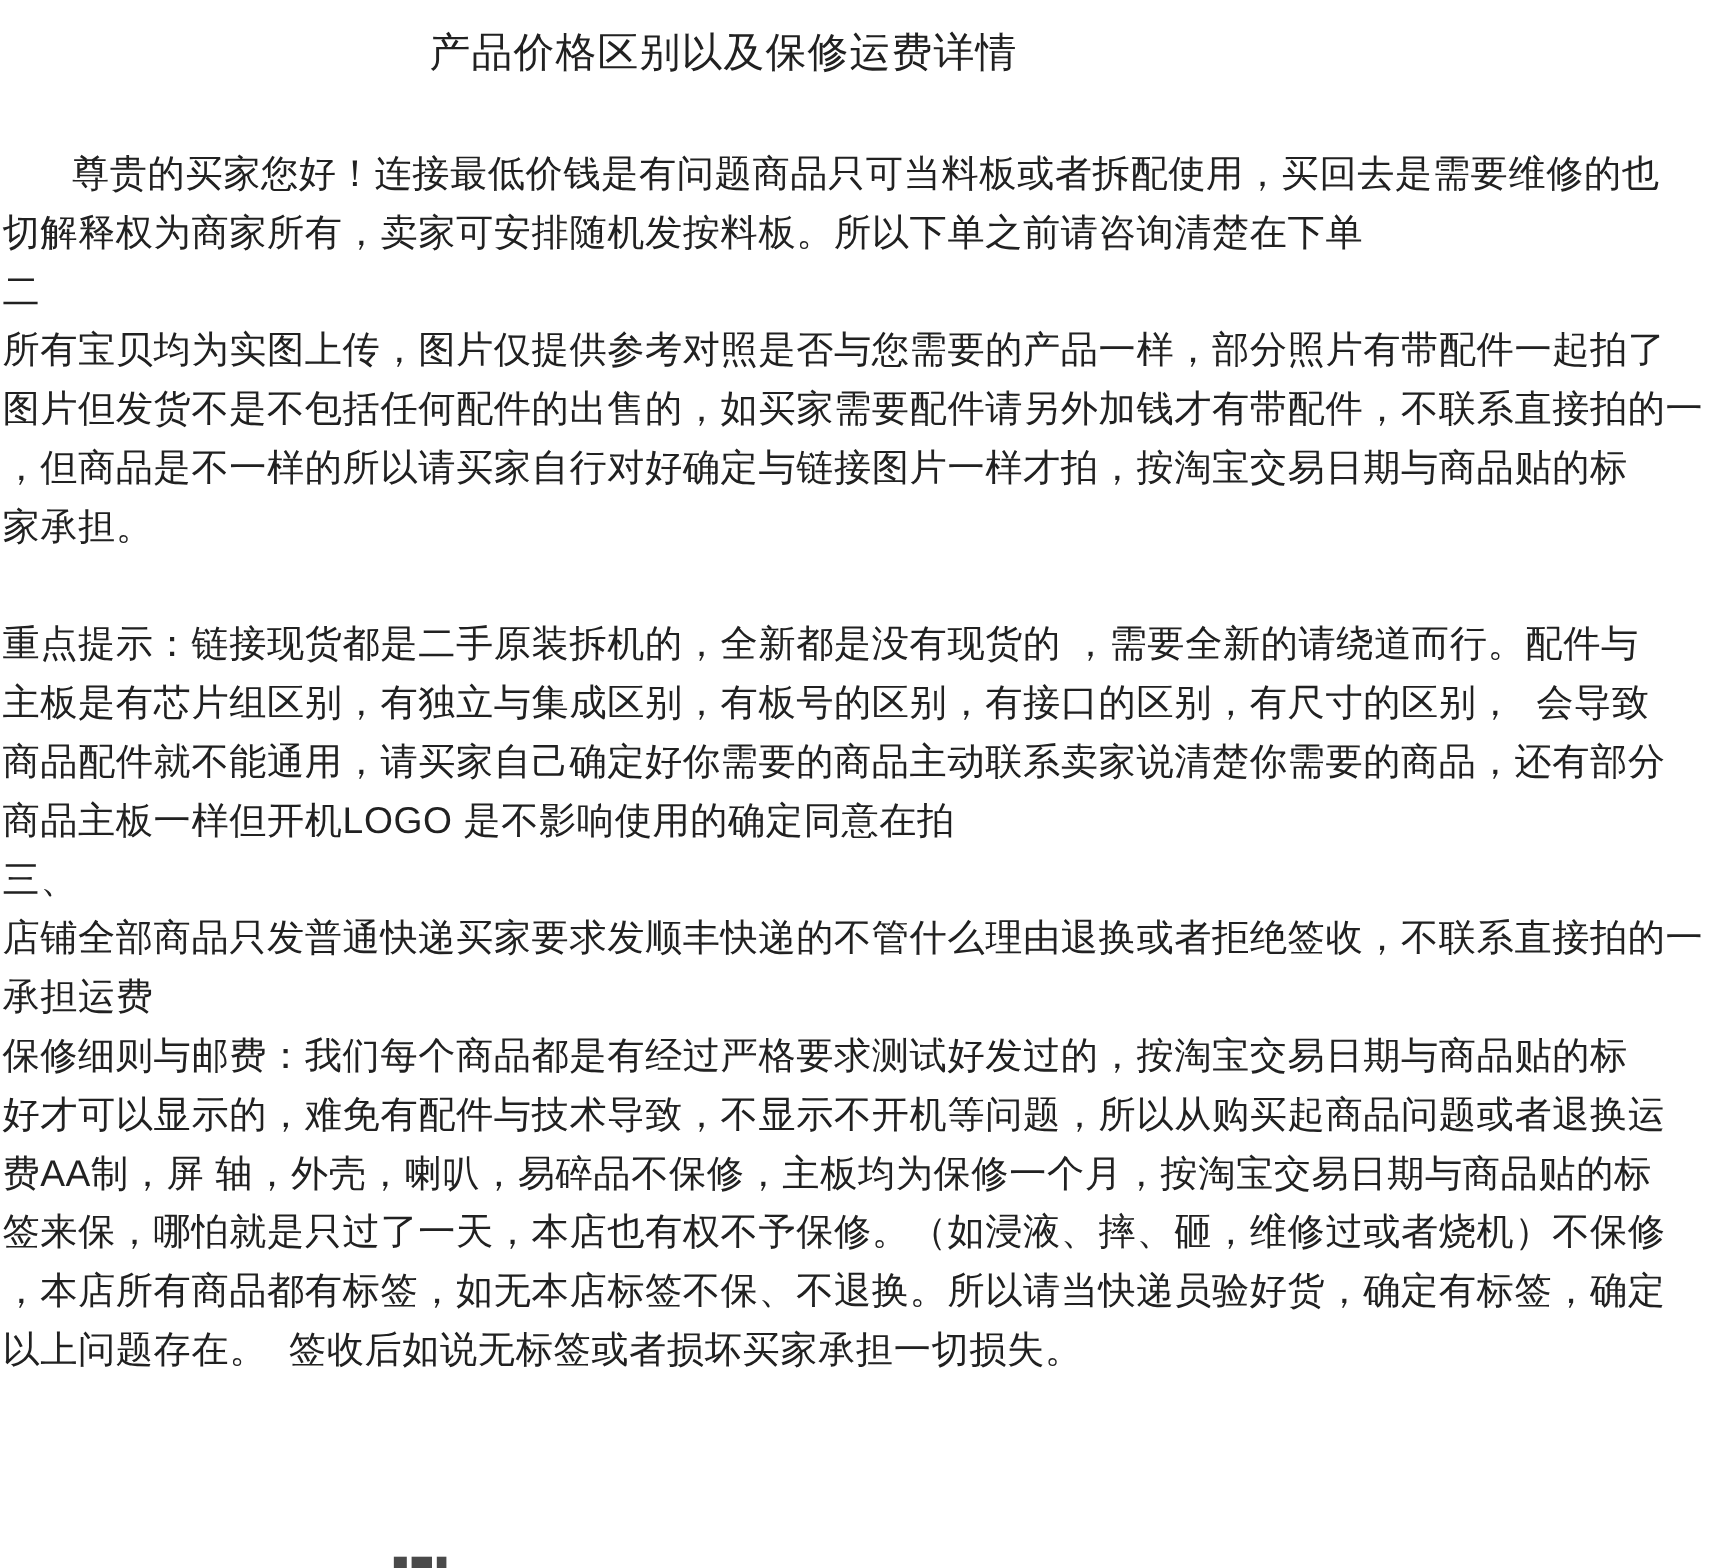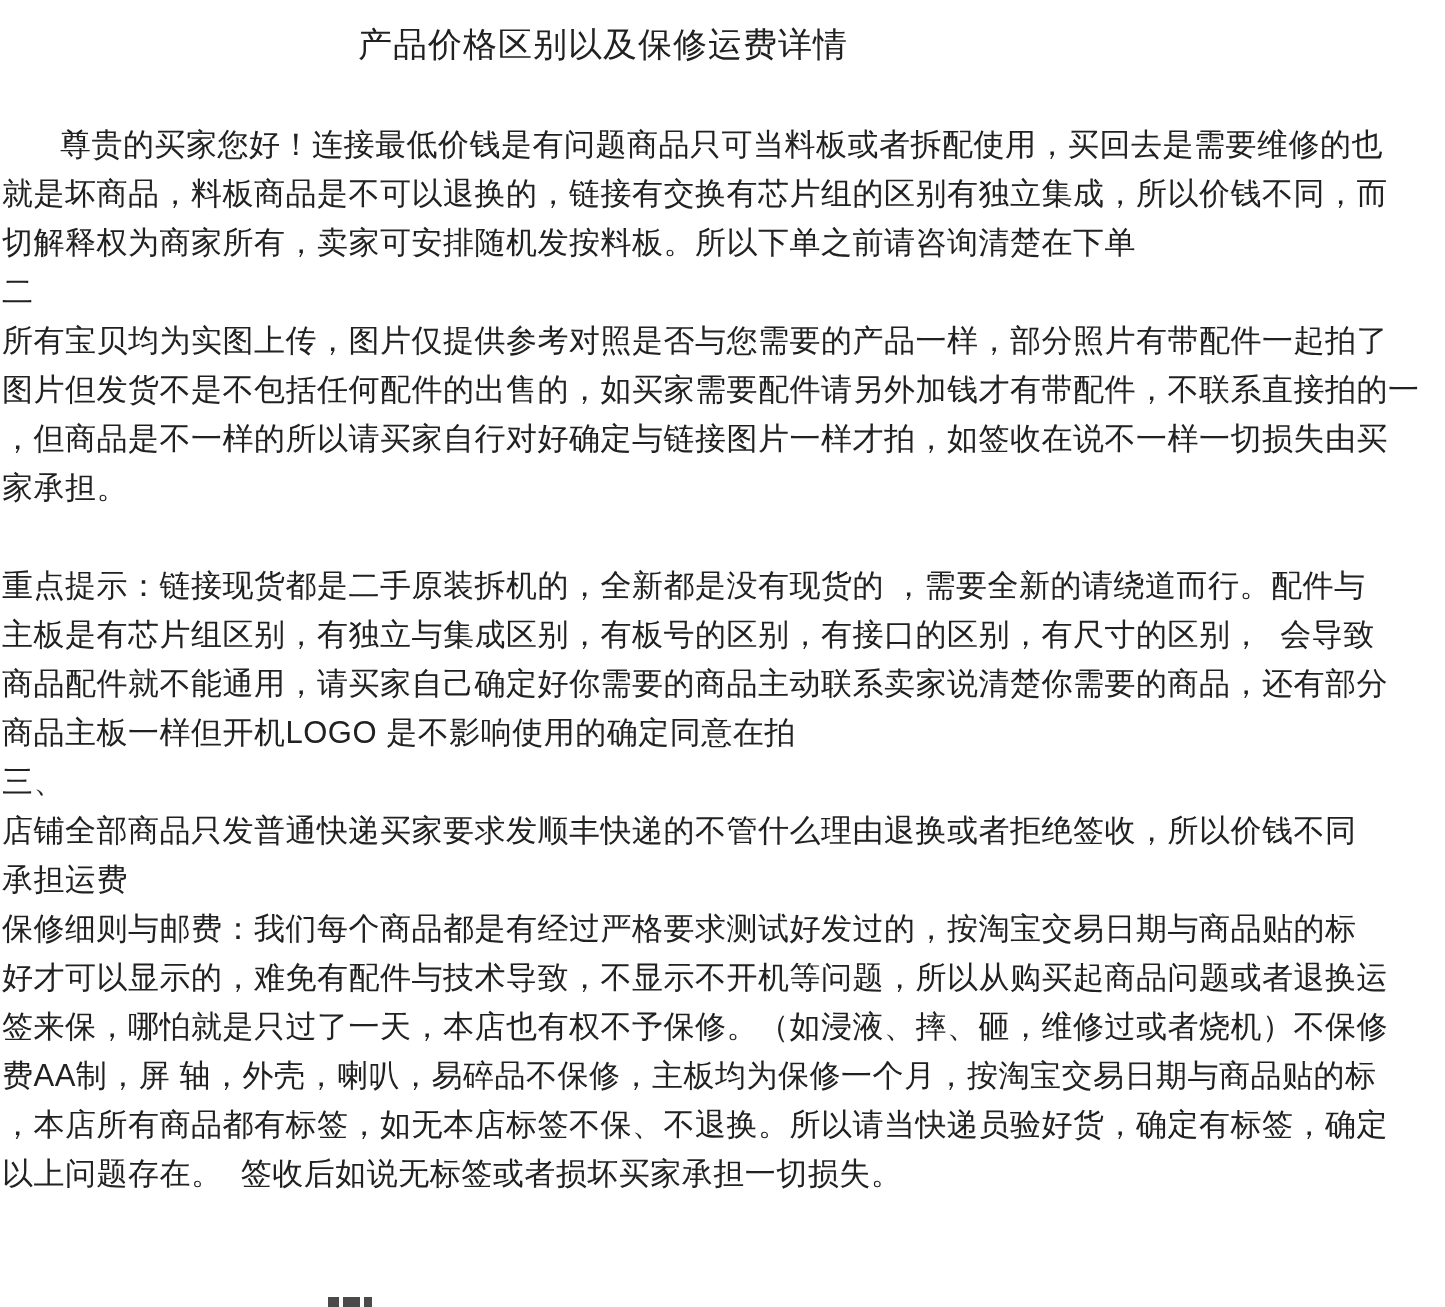--- a/index.html
+++ b/index.html
@@ -69,39 +69,38 @@
   .f3 { width: 8px; }
 </style>
 </head>
 <body>
 
 <main class="page">
   <h1 class="title">产品价格区别以及保修运费详情</h1>
 
   <section class="text-block" id="lines">
       <div class="line indent">尊贵的买家您好！连接最低价钱是有问题商品只可当料板或者拆配使用，买回去是需要维修的也</div>
-      <div class="line">就是坏商品，料板商品是不可以退换的，链接有交换有芯片组的区别有独立集成，所以价钱不同，而</div>
       <div class="line">切解释权为商家所有，卖家可安排随机发按料板。所以下单之前请咨询清楚在下单</div>
       <div class="line">二</div>
       <div class="line">所有宝贝均为实图上传，图片仅提供参考对照是否与您需要的产品一样，部分照片有带配件一起拍了</div>
       <div class="line">图片但发货不是不包括任何配件的出售的，如买家需要配件请另外加钱才有带配件，不联系直接拍的一</div>
-      <div class="line">，但商品是不一样的所以请买家自行对好确定与链接图片一样才拍，如签收在说不一样一切损失由买</div>
+      <div class="line">，但商品是不一样的所以请买家自行对好确定与链接图片一样才拍，按淘宝交易日期与商品贴的标</div>
       <div class="line">家承担。</div>
       <div class="line"></div>
       <div class="line">重点提示：链接现货都是二手原装拆机的，全新都是没有现货的 ，需要全新的请绕道而行。配件与</div>
       <div class="line">主板是有芯片组区别，有独立与集成区别，有板号的区别，有接口的区别，有尺寸的区别，  会导致</div>
       <div class="line">商品配件就不能通用，请买家自己确定好你需要的商品主动联系卖家说清楚你需要的商品，还有部分</div>
       <div class="line">商品主板一样但开机LOGO 是不影响使用的确定同意在拍</div>
       <div class="line">三、</div>
-      <div class="line">店铺全部商品只发普通快递买家要求发顺丰快递的不管什么理由退换或者拒绝签收，所以价钱不同</div>
+      <div class="line">店铺全部商品只发普通快递买家要求发顺丰快递的不管什么理由退换或者拒绝签收，不联系直接拍的一</div>
       <div class="line">承担运费</div>
       <div class="line">保修细则与邮费：我们每个商品都是有经过严格要求测试好发过的，按淘宝交易日期与商品贴的标</div>
       <div class="line">好才可以显示的，难免有配件与技术导致，不显示不开机等问题，所以从购买起商品问题或者退换运</div>
+      <div class="line">费AA制，屏 轴，外壳，喇叭，易碎品不保修，主板均为保修一个月，按淘宝交易日期与商品贴的标</div>
       <div class="line">签来保，哪怕就是只过了一天，本店也有权不予保修。（如浸液、摔、砸，维修过或者烧机）不保修</div>
-      <div class="line">费AA制，屏 轴，外壳，喇叭，易碎品不保修，主板均为保修一个月，按淘宝交易日期与商品贴的标</div>
       <div class="line">，本店所有商品都有标签，如无本店标签不保、不退换。所以请当快递员验好货，确定有标签，确定</div>
       <div class="line">以上问题存在。  签收后如说无标签或者损坏买家承担一切损失。</div>
     </section>
 
   <div class="cutoff">
     <span class="frag f1"></span><span class="frag f2"></span><span class="frag f3"></span>
   </div>
 </main>
 
 </body></html>

